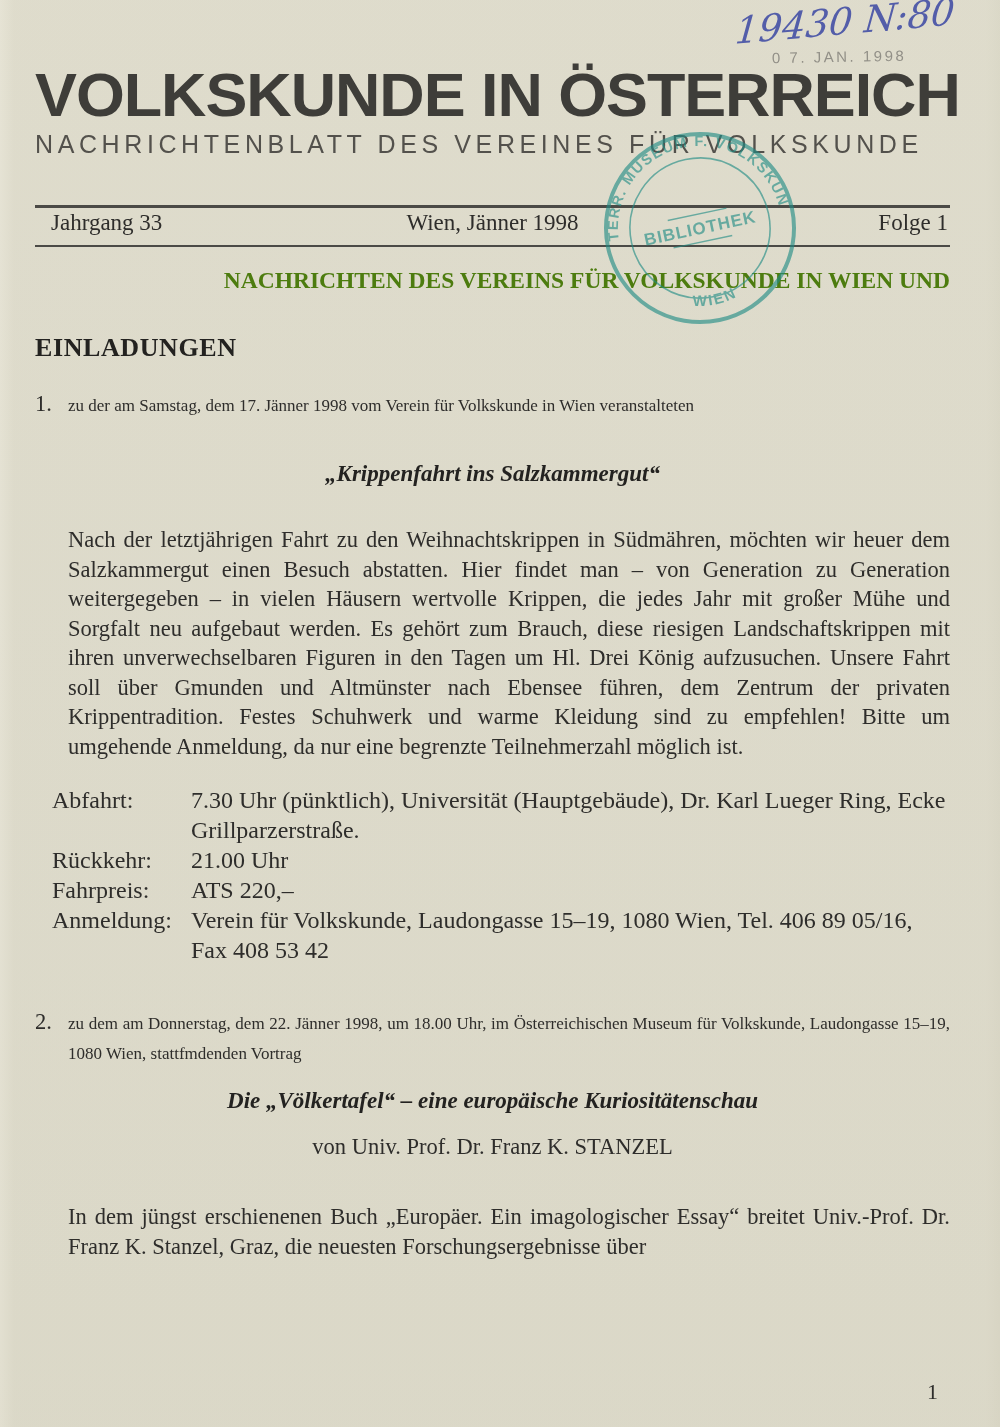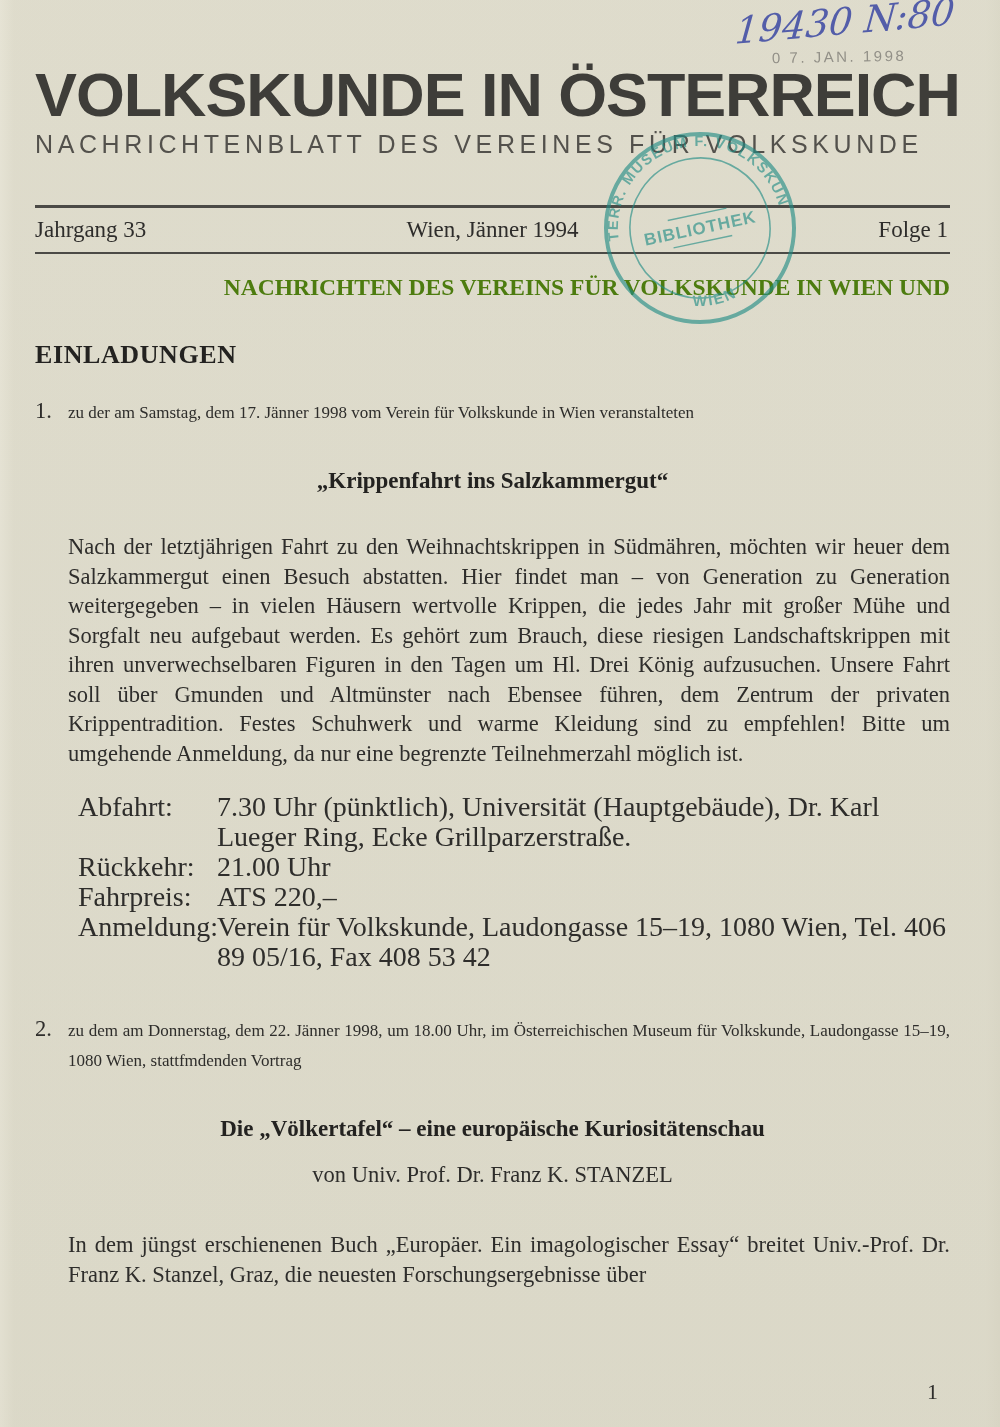--- a/index.html
+++ b/index.html
@@ -37,54 +37,55 @@
     white-space:nowrap;
   }
 
   
   .rule{height:3px;background:#4b4a46;border:none;margin:0;}
   .rule.thin{height:2px;}
   .rule-top{margin-top:46px;}
   .issue-line{
     display:flex;justify-content:space-between;align-items:center;
     font-size:23px;
-    padding:9px 2px 9px 0;
+    padding:2px 2px 9px 0;
+    margin-left:16px;
   }
   .issue-line .center{position:absolute;left:0;right:0;text-align:center;pointer-events:none;}
   .issue-wrap{position:relative;}
 
   
   .notice-header{
     text-align:right;font-weight:bold;font-size:23.5px;line-height:33px;
     margin-top:17px;color:#4d7c0f;
   }
   .section-heading{
     font-weight:bold;font-size:26px;letter-spacing:0.6px;
     margin-top:36px;color:#232220;
   }
 
   
   .list-item{display:grid;grid-template-columns:33px 1fr;margin-top:28px;}
   .item-number{font-size:22.5px;}
   .item-intro{font-size:17px;line-height:30px;text-align:justify;}
 
   .event-title{
-    text-align:center;font-weight:bold;font-size:23px;margin-top:40px;color:#232220;
+    text-align:center;font-weight:bold;font-size:23px;margin-top:40px;color:#232220;font-style:italic;
   }
   .event-subtitle{
     text-align:center;font-size:22.5px;margin-top:20px;
   }
   .event-body{
     font-size:22.5px;line-height:29.5px;text-align:justify;
     margin:38px 0 0 33px;
   }
   .event-body.second{margin-top:42px;}
 
   
-  .details{margin:24px 0 0 43px;font-size:28px;line-height:30px;}
+  .details{margin:24px 0 0 17px;font-size:24px;line-height:30px;}
   .detail-row{display:grid;grid-template-columns:139px 1fr;}
 
   .page-number{
     position:absolute;right:62px;bottom:22px;font-size:22px;
   }
 
   
   .handwriting{
     position:absolute;left:735px;top:0px;
     font-family:"DejaVu Serif", serif;
@@ -145,21 +146,21 @@
 
   <div class="content">
 
     <h1 class="masthead-title">VOLKSKUNDE IN ÖSTERREICH</h1>
     <div class="masthead-subtitle">NACHRICHTENBLATT DES VEREINES FÜR VOLKSKUNDE</div>
 
     <hr class="rule rule-top">
     <div class="issue-wrap">
       <div class="issue-line">
         <span>Jahrgang 33</span>
-        <span class="center">Wien, Jänner 1994</span>
+        <span class="center">Wien, Jänner 1998</span>
         <span>Folge 1</span>
       </div>
     </div>
     <hr class="rule thin">
 
     <div class="notice-header">
       <div>NACHRICHTEN DES VEREINS FÜR VOLKSKUNDE IN WIEN UND</div>
     </div>
 
     <div class="section-heading">EINLADUNGEN</div>
@@ -190,21 +191,21 @@
         <span>Anmeldung:</span>
         <span>Verein für Volkskunde, Laudongasse 15–19, 1080 Wien, Tel. 406 89 05/16, Fax 408 53 42</span>
       </div>
     </div>
 
     <div class="list-item" style="margin-top:44px;">
       <span class="item-number">2.</span>
       <span class="item-intro">zu dem am Donnerstag, dem 22. Jänner 1998, um 18.00 Uhr, im Österreichischen Museum für Volkskunde, Laudongasse 15–19, 1080 Wien, stattfmdenden Vortrag</span>
     </div>
 
-    <div class="event-title" style="margin-top:40px;">Die „Völkertafel“ – eine europäische Kuriositätenschau</div>
+    <div class="event-title" style="margin-top:19px;">Die „Völkertafel“ – eine europäische Kuriositätenschau</div>
     <div class="event-subtitle">von Univ. Prof. Dr. Franz K. STANZEL</div>
 
     <div class="event-body second">In dem jüngst erschienenen Buch „Europäer. Ein imagologischer Essay“ breitet Univ.-Prof. Dr. Franz K. Stanzel, Graz, die neuesten Forschungsergebnisse über</div>
 
   </div>
 
   <div class="page-number">1</div>
 
 </div>
 

